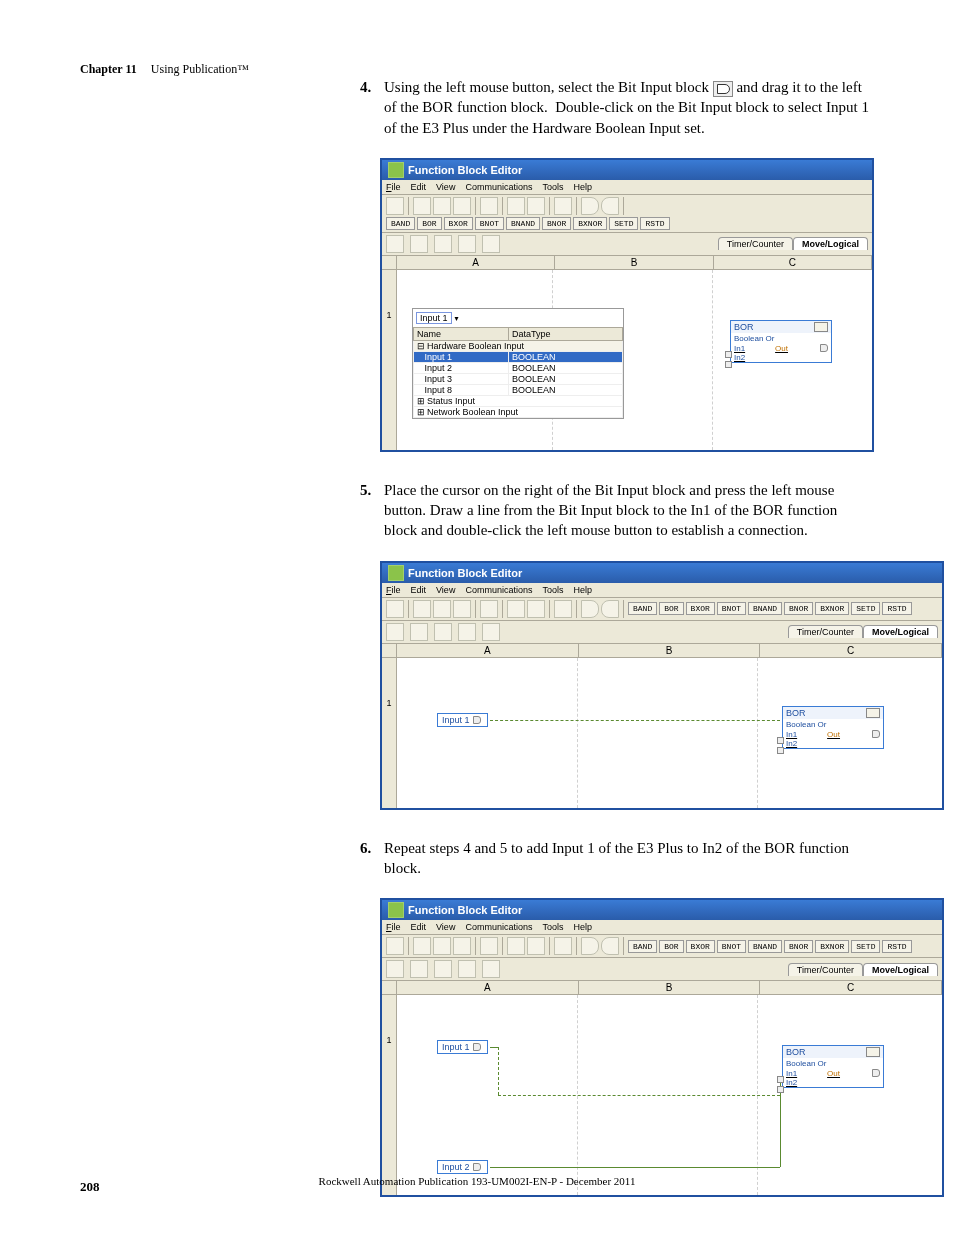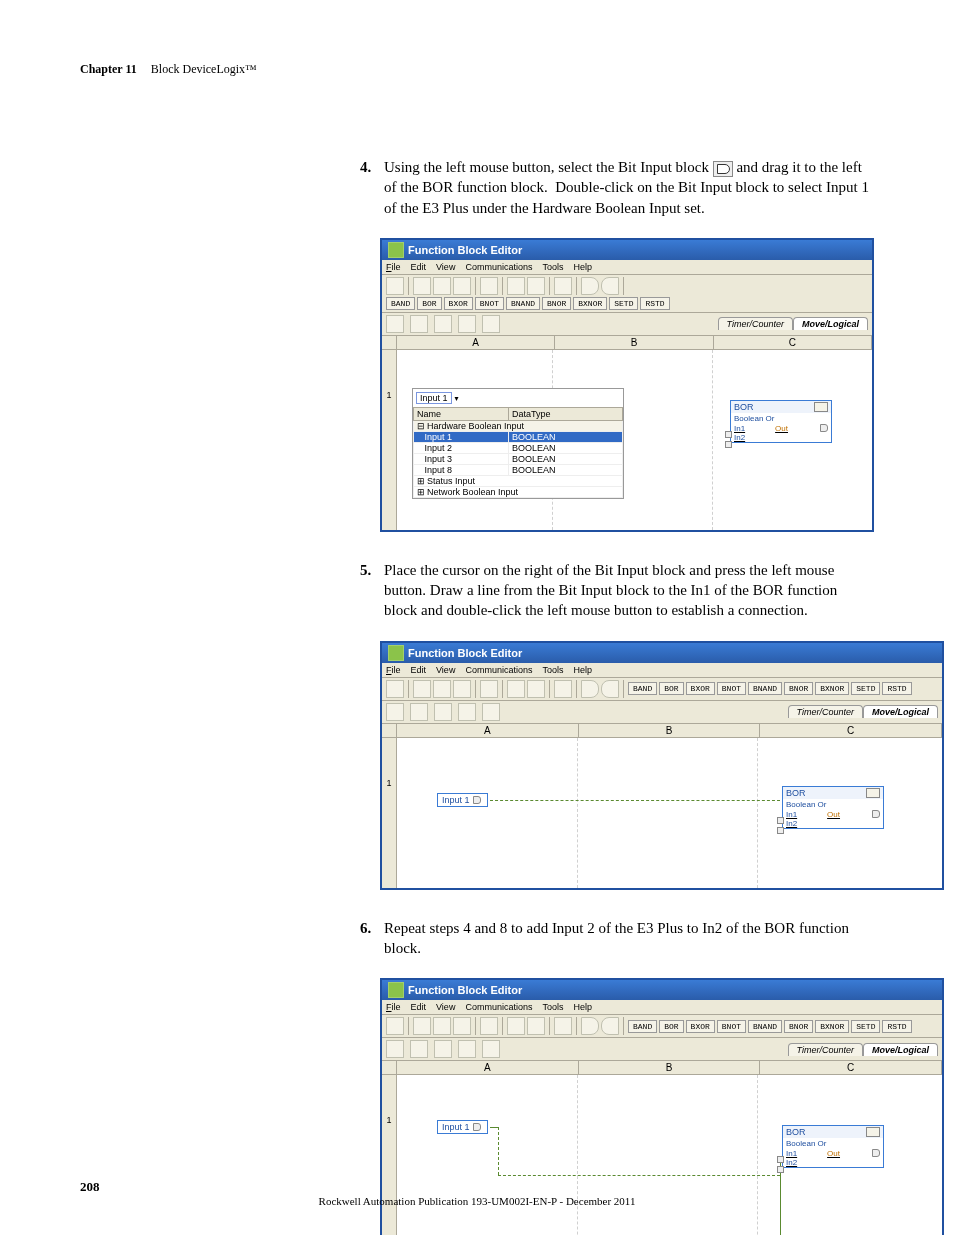--- a/index.html
+++ b/index.html
@@ -13,21 +13,20 @@
     width: 954px;
     height: 1235px;
     position: relative;
     box-sizing: border-box;
     padding: 62px 80px 40px 80px;
   }
   .header {
     font-size: 12px;
     display: flex;
     gap: 14px;
-    margin-bottom: 80px;
   }
   .chapnum { font-weight: bold; }
   .step {
     display: flex;
     margin: 0 0 12px 280px;
     font-size: 15px;
     line-height: 1.35;
   }
   .step .num {
     flex: 0 0 24px;
@@ -110,21 +109,20 @@
     background: #f5f3e8;
     font-size: 8px;
   }
   .toolbar2 {
     background: #ece9d8;
     padding: 2px 4px;
     border-bottom: 1px solid #aca899;
     display: flex;
     align-items: center;
     gap: 6px;
-    font-style: italic;
   }
   .tabs { margin-left: auto; display:flex; }
   .tab {
     border: 1px solid #999;
     border-bottom: none;
     padding: 1px 8px;
     background: #f5f3e8;
     border-radius: 4px 4px 0 0;
     font-size: 9px;
   }
@@ -203,37 +201,37 @@
   .tree td{border:1px solid #eee;padding:0 3px;}
   .tree .sel td{background:#316ac5;color:#fff;}
   .wire {
     position:absolute;
     border-top:1px solid #5a8a30;
   }
   .wire.dash { border-top:1px dashed #5a8a30; }
   .wire-v { position:absolute;border-left:1px dashed #5a8a30;}
   .footer {
     position:absolute;
-    bottom:28px; left:80px; right:80px;
+    bottom:48px; left:80px; right:80px;
     font-size:11px;
     display:flex;
     justify-content:center;
   }
   .pagenum{
     position:absolute; bottom:40px; left:80px;
     font-weight:bold; font-size:13px;
   }
 </style>
 </head>
 <body>
 
 <div class="page">
   <div class="header">
     <span class="chapnum">Chapter 11</span>
-    <span>Block DeviceLogix™</span>
+    <span>Using Publication™</span>
   </div>
 
   <div class="step">
     <div class="num">4.</div>
     <div class="txt">
       Using the left mouse button, select the Bit Input block
       <span class="bit-icon"></span>
       and drag it to the left of the BOR function block.&nbsp; Double-click on the Bit Input block to select Input 1 of the E3 Plus under the Hardware Boolean Input set.
     </div>
   </div>
@@ -453,21 +451,21 @@
             </div>
           <span class="pin-l" style="left:-6px;top:30px"></span>
           <span class="pin-l" style="left:-6px;top:40px"></span>
         </div>
       </div>
     </div>
   </div>
 
   <div class="step">
     <div class="num">6.</div>
-    <div class="txt">Repeat steps 4 and 8 to add Input 2 of the E3 Plus to In2 of the BOR function block.</div>
+    <div class="txt">Repeat steps 4 and 5 to add Input 1 of the E3 Plus to In2 of the BOR function block.</div>
   </div>
 
   <div class="shot-wrap">
     <div class="fb-window big">
       <div class="titlebar">
           <span class="ico"></span>
           <span>Function Block Editor</span>
         </div>
       <div class="menubar">
           <span>File</span>

